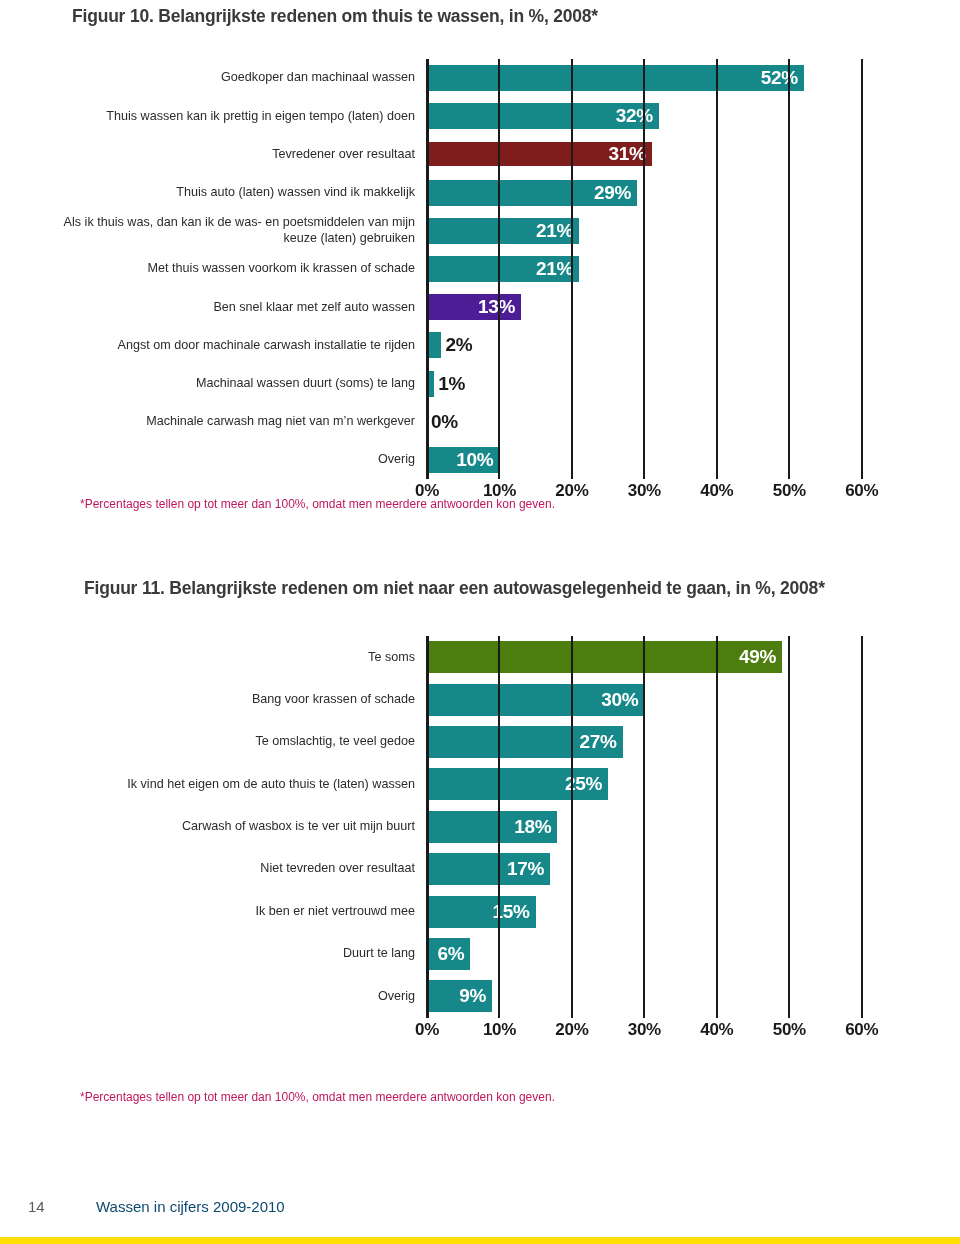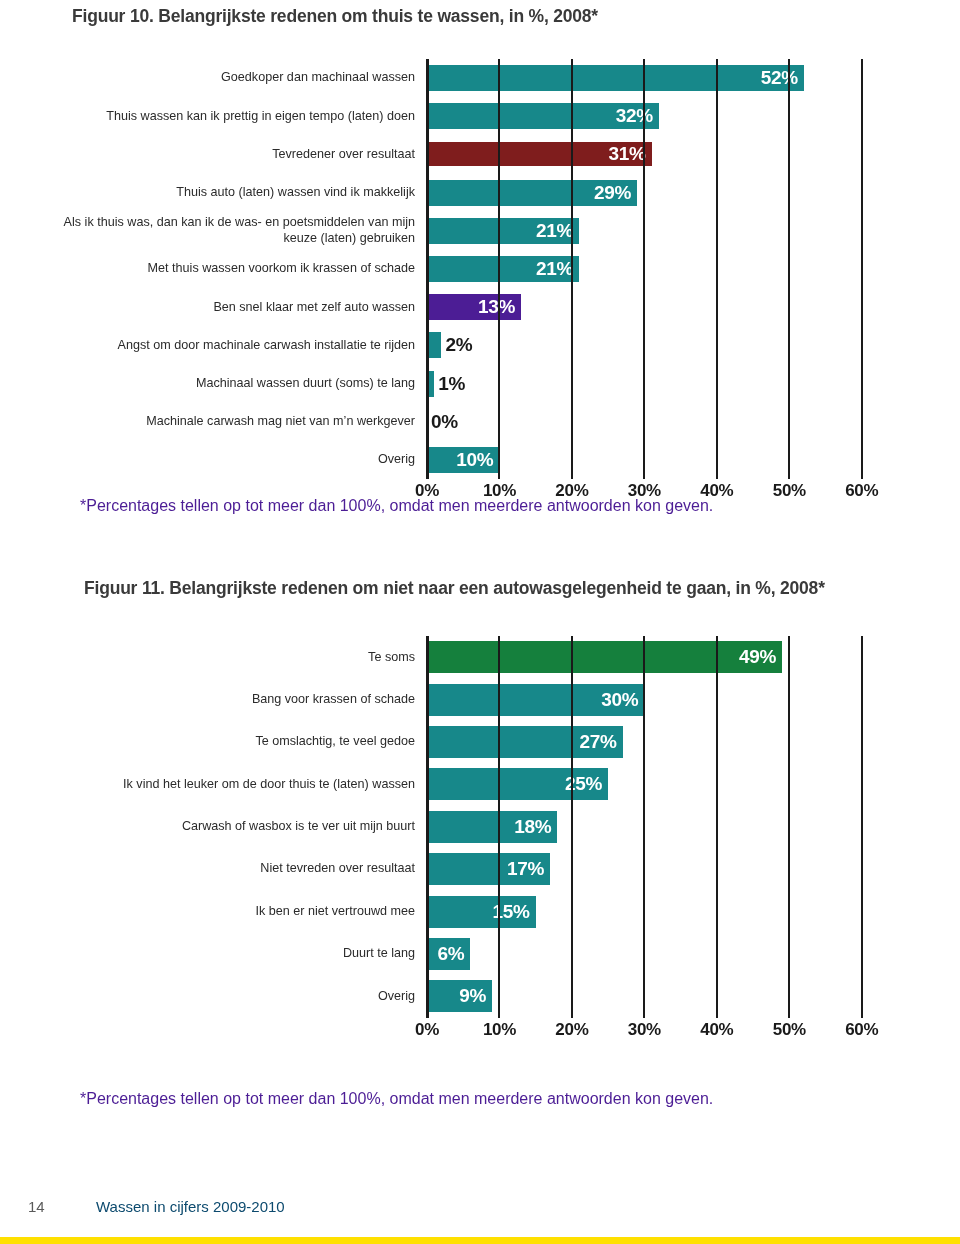--- a/index.html
+++ b/index.html
@@ -20,22 +20,22 @@
     position: absolute;
     font-size: 17.5px;
     font-weight: bold;
     color: #3a3a3a;
     letter-spacing: -0.2px;
     white-space: nowrap;
   }
 
   .footnote {
     position: absolute;
-    font-size: 16px;
-    color: #4c1d95;
+    font-size: 12px;
+    color: #be185d;
     white-space: nowrap;
   }
 
   
   .chart { position: absolute; }
 
   .rows { position: relative; }
 
   .row {
     position: relative;
@@ -271,21 +271,21 @@
 
   <div class="footnote" style="left:80px; top:497px;">*Percentages tellen op tot meer dan 100%, omdat men meerdere antwoorden kon geven.</div>
 
   <div class="fig-title" style="left:84px; top:578px;">Figuur 11. Belangrijkste redenen om niet naar een autowasgelegenheid te gaan, in %, 2008*</div>
 
   <div class="chart" id="chart-1" style="left:62px; top:636px; width:836px;">
       <div class="rows" style="height: 381.6px;">
         <div class="row" style="height: 42.4px;">
           <div class="cat-label">Te soms</div>
           <div class="bar-area">
-            <div class="bar" style="height: 32px; width: 355.062px; background: #15803d;">
+            <div class="bar" style="height: 32px; width: 355.062px; background: #4d7c0f;">
               <span class="val">49%</span>
             </div>
           </div>
         </div>
         <div class="row" style="height: 42.4px;">
           <div class="cat-label">Bang voor krassen of schade</div>
           <div class="bar-area">
             <div class="bar" style="height: 32px; width: 217.385px; background: rgb(23, 136, 138);">
               <span class="val">30%</span>
             </div>
@@ -293,21 +293,21 @@
         </div>
         <div class="row" style="height: 42.4px;">
           <div class="cat-label">Te omslachtig, te veel gedoe</div>
           <div class="bar-area">
             <div class="bar" style="height: 32px; width: 195.646px; background: rgb(23, 136, 138);">
               <span class="val">27%</span>
             </div>
           </div>
         </div>
         <div class="row" style="height: 42.4px;">
-          <div class="cat-label">Ik vind het leuker om de door thuis te (laten) wassen</div>
+          <div class="cat-label">Ik vind het eigen om de auto thuis te (laten) wassen</div>
           <div class="bar-area">
             <div class="bar" style="height: 32px; width: 181.154px; background: rgb(23, 136, 138);">
               <span class="val">25%</span>
             </div>
           </div>
         </div>
         <div class="row" style="height: 42.4px;">
           <div class="cat-label">Carwash of wasbox is te ver uit mijn buurt</div>
           <div class="bar-area">
             <div class="bar" style="height: 32px; width: 130.431px; background: rgb(23, 136, 138);">

